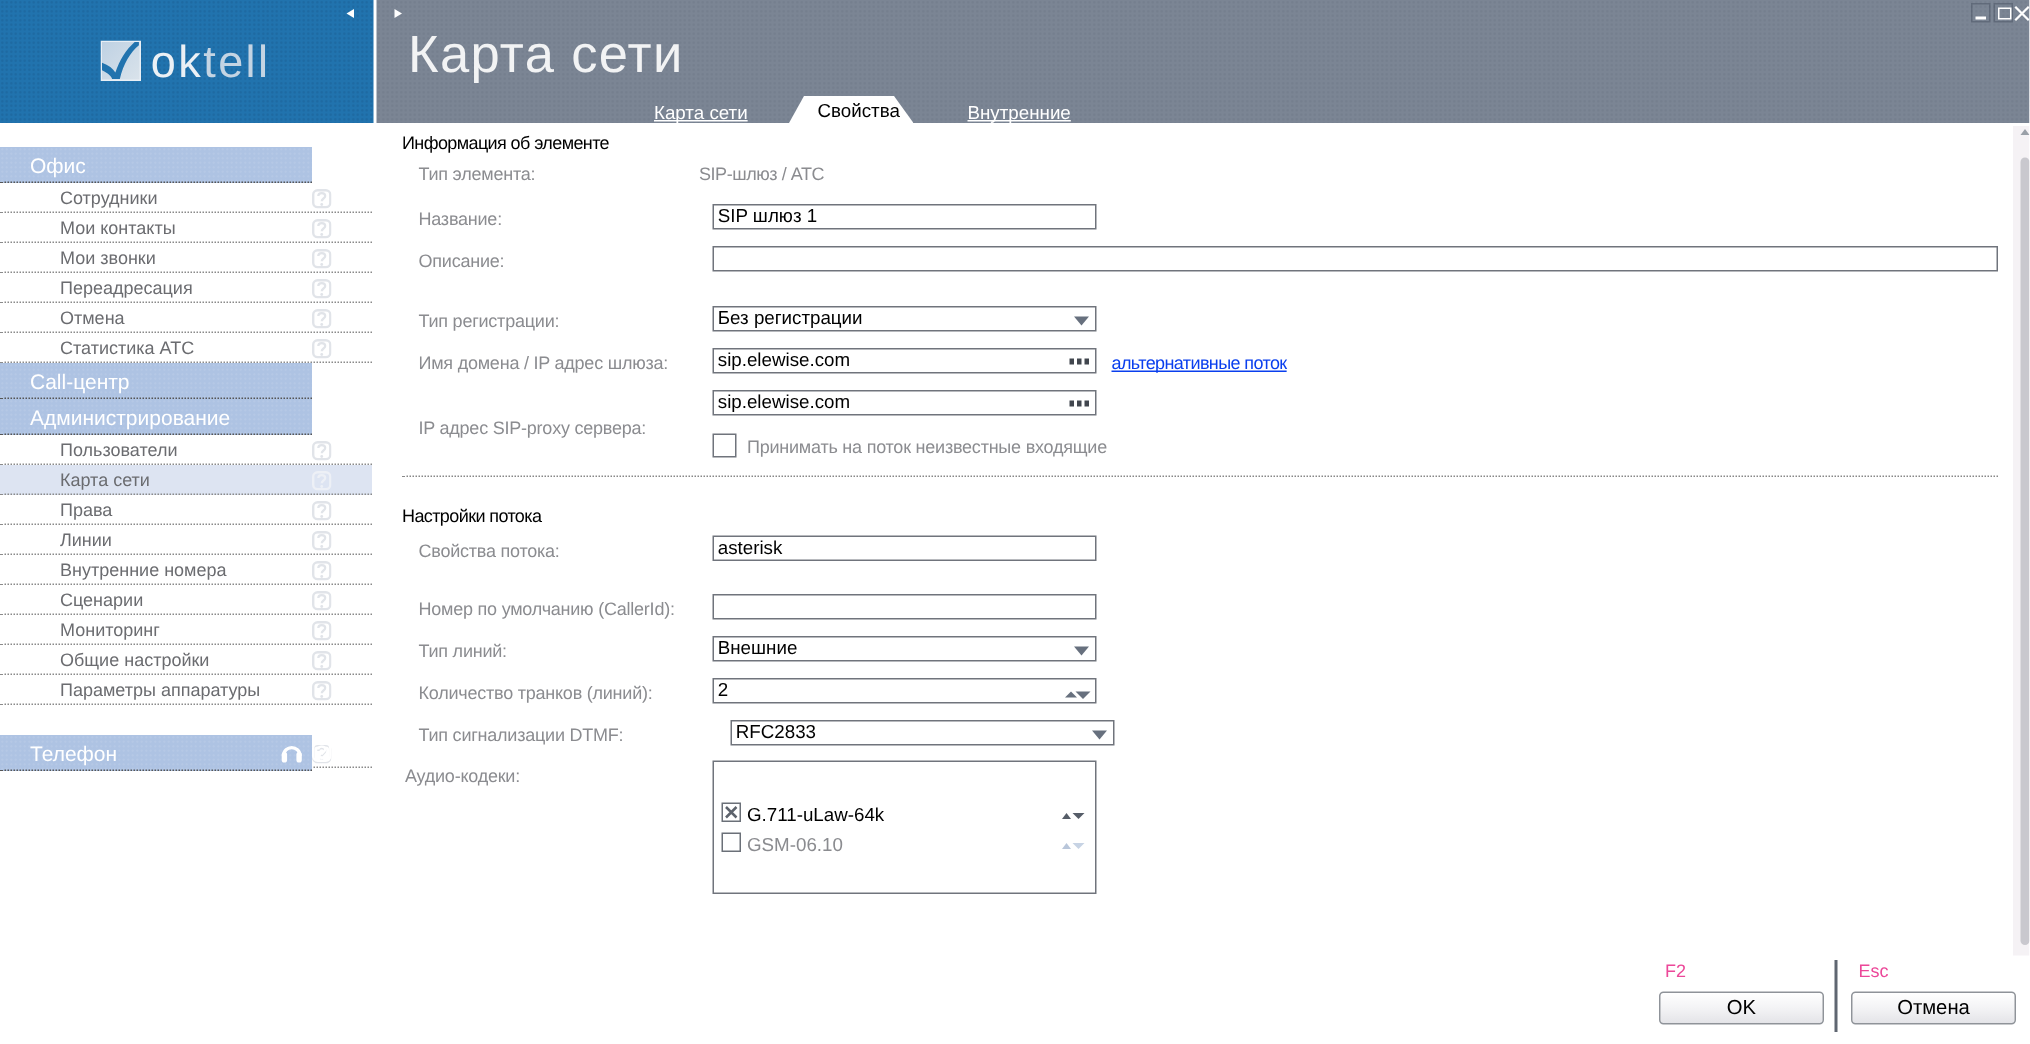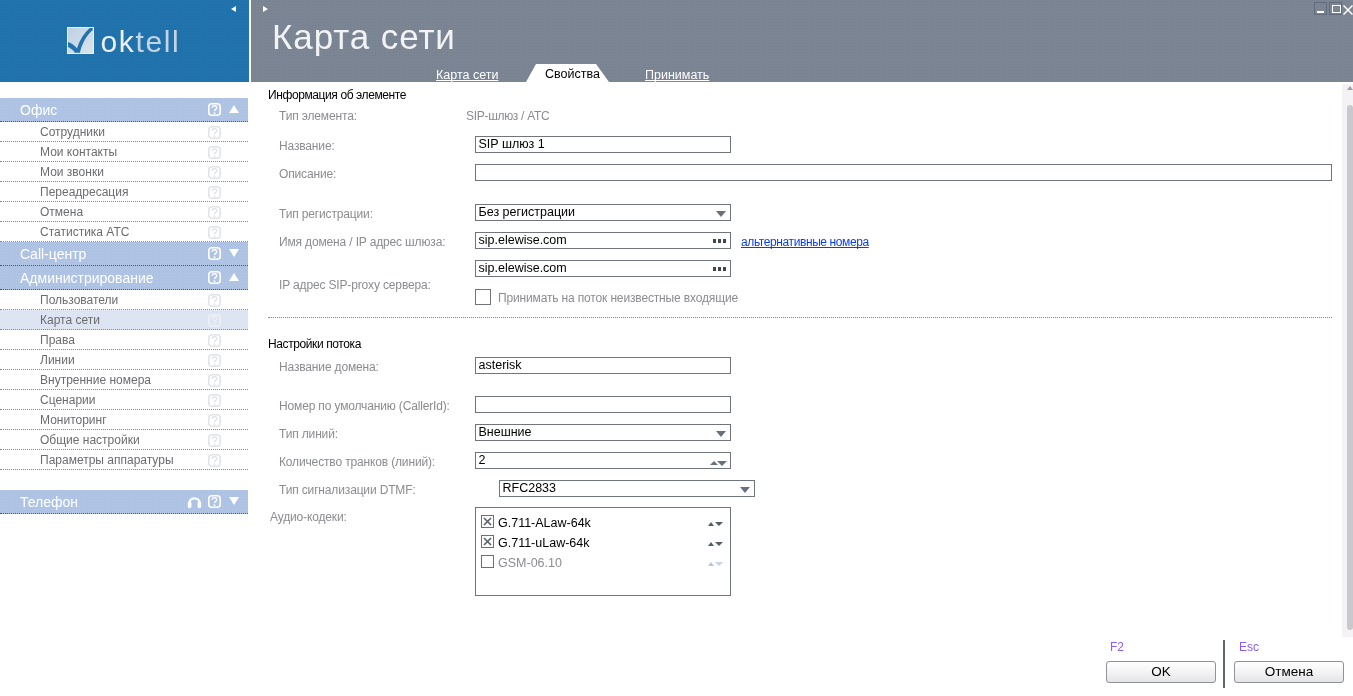--- a/index.html
+++ b/index.html
@@ -12,21 +12,21 @@
 #title{left:21px;top:17px;font-size:35px;letter-spacing:0.9px;color:#f2f3f4;}
 .winbtn{top:2px;width:13px;height:13px;box-sizing:border-box;border:1px solid rgba(62,72,88,.42);}
 
 .tri{width:0;height:0;}
 
 .tab-link{top:68px;font-size:12.5px;color:#ffffff;text-decoration:underline;text-decoration-skip-ink:none;}
 #tab-active{left:275px;top:64px;width:83px;height:18px;background:#ffffff;
  clip-path:polygon(10px 0,70px 0,83px 18px,0 18px);}
 #tab-active span{position:absolute;left:19px;top:3px;font-size:12.5px;color:#000;}
 
-.mh{left:0;width:248px;height:23px;background:#aec3e3;border-bottom:1px dotted #555;
+.mh{left:0;width:208px;height:23px;background:#aec3e3;border-bottom:1px dotted #555;
  background-image:radial-gradient(rgba(255,255,255,.09) .6px,transparent .85px);background-size:3px 3px;
  color:#fff;font-size:14px;}
 .mh .t{position:absolute;left:20px;top:3.5px;}
 .mi{left:0;width:248px;height:19px;border-bottom:1px dotted #8a8a8a;color:#6b6c70;font-size:12px;text-decoration:underline;}
 .mi .t{position:absolute;left:40px;top:3px;}
 .mi.sel{background:#dde4f2;}
 .arr-up{position:absolute;left:229px;top:7px;border-left:5px solid transparent;border-right:5px solid transparent;border-bottom:8px solid #fff;}
 .arr-dn{position:absolute;left:229px;top:7px;border-left:5px solid transparent;border-right:5px solid transparent;border-top:8px solid #fff;}
 
 .sect{font-size:12px;color:#000;letter-spacing:-0.4px;}
@@ -41,21 +41,21 @@
 .xmark{position:absolute;left:5px;width:13px;height:13px;box-sizing:border-box;border:1px solid #6b7078;}
 .spin-up{position:absolute;right:12px;top:8px;border-left:4px solid transparent;border-right:4px solid transparent;border-bottom:4.5px solid #67707e;}
 .spin-dn{position:absolute;right:3px;top:8px;border-left:5px solid transparent;border-right:5px solid transparent;border-top:5.5px solid #67707e;}
 .lrow{position:absolute;left:0;width:100%;height:20px;}
 .lrow .txt{position:absolute;left:22px;top:2px;font-size:12.5px;color:#000;}
 .lu{position:absolute;right:16px;top:8px;border-left:3.5px solid transparent;border-right:3.5px solid transparent;border-bottom:4px solid #565d68;}
 .ld{position:absolute;right:7px;top:8px;border-left:4px solid transparent;border-right:4px solid transparent;border-top:4.5px solid #565d68;}
 
 .btn{box-sizing:border-box;width:110px;height:22px;border:1px solid #8f9399;border-radius:3px;
  background:linear-gradient(#ffffff,#f2f2f4 55%,#e4e4e8);text-align:center;font-size:13.5px;color:#000;line-height:20px;}
-.hint{font-size:12px;color:#8b5cf6;}
+.hint{font-size:12px;color:#ec4899;}
 </style></head>
 <body>
 
 <div class="abs" id="logo-panel">
   <svg class="abs" style="left:67px;top:27px" width="120" height="30" viewBox="0 0 120 30">
     <defs>
         <linearGradient id="lg" x1="0" y1="0" x2="1" y2="1">
       <stop offset="0" stop-color="#bed1e3"></stop>
           <stop offset="1" stop-color="#dae3eb"></stop>
         </linearGradient>
@@ -81,21 +81,21 @@
   <div class="abs winbtn" style="left:1091px;border:none;top:2px">
     <svg width="12" height="12" viewBox="0 0 12 12">
         <path d="M1.5 1.5 L10.5 10.5 M10.5 1.5 L1.5 10.5" stroke="#fff" stroke-width="1.5"></path>
       </svg>
   </div>
 
   <div class="abs tab-link" style="left:185px">Карта сети</div>
   <div class="abs" id="tab-active">
       <span>Свойства</span>
     </div>
-  <div class="abs tab-link" style="left:394px">Принимать</div>
+  <div class="abs tab-link" style="left:394px">Внутренние</div>
 </div>
 
 <div class="abs mh" style="top:98px">
     <span class="t">Офис</span>
     <svg class="abs" style="left:208px;top:4.5px" width="13" height="13" viewBox="0 0 13 13">
       <rect x="0.8" y="0.8" width="11.4" height="11.4" rx="3" fill="none" stroke="#ffffff" stroke-width="1.6"></rect>
       <path d="M4.2 4.7 C4.2 2 8.8 2 8.8 4.7 C8.8 6.4 6.5 6.3 6.5 8.1" fill="none" stroke="#ffffff" stroke-width="1.5"></path>
       <circle cx="6.5" cy="10.3" r="0.95" fill="#ffffff"></circle>
     </svg>
     <i class="arr-up"></i>
@@ -273,62 +273,53 @@
 
 <div class="abs lbl" style="left:279px;top:207px">Тип регистрации:</div>
 <div class="abs inp w1" style="left:475px;top:204px">Без регистрации<i class="ddarr"></i></div>
 
 <div class="abs lbl" style="left:279px;top:235px">Имя домена / IP адрес шлюза:</div>
 <div class="abs inp w1" style="left:475px;top:232px">sip.elewise.com<span class="dots">
       <i style="left:0"></i>
       <i style="left:5px"></i>
       <i style="left:10px"></i>
     </span></div>
-<div class="abs link" style="left:741px;top:235px">альтернативные номера</div>
+<div class="abs link" style="left:741px;top:235px">альтернативные поток</div>
 
 <div class="abs lbl" style="left:279px;top:278px">IP адрес SIP-proxy сервера:</div>
 <div class="abs inp w1" style="left:475px;top:260px">sip.elewise.com<span class="dots">
       <i style="left:0"></i>
       <i style="left:5px"></i>
       <i style="left:10px"></i>
     </span></div>
 
 <div class="abs cb" style="left:475px;top:289px;width:16px;height:16px"></div>
 <div class="abs lbl" style="left:498px;top:291px">Принимать на поток неизвестные входящие</div>
 
 <div class="abs" style="left:268px;top:317px;width:1064px;border-top:1px dotted #888"></div>
 
 <div class="abs sect" style="left:268px;top:337px">Настройки потока</div>
 
-<div class="abs lbl" style="left:279px;top:360px">Название домена:</div>
+<div class="abs lbl" style="left:279px;top:360px">Свойства потока:</div>
 <div class="abs inp w1" style="left:475px;top:357px">asterisk</div>
 
 <div class="abs lbl" style="left:279px;top:399px">Номер по умолчанию (CallerId):</div>
 <div class="abs inp w1" style="left:475px;top:396px"></div>
 
 <div class="abs lbl" style="left:279px;top:427px">Тип линий:</div>
 <div class="abs inp w1" style="left:475px;top:424px">Внешние<i class="ddarr"></i></div>
 
 <div class="abs lbl" style="left:279px;top:455px">Количество транков (линий):</div>
 <div class="abs inp w1" style="left:475px;top:452px">2<i class="spin-up"></i><i class="spin-dn"></i></div>
 
 <div class="abs lbl" style="left:279px;top:483px">Тип сигнализации DTMF:</div>
-<div class="abs inp w1" style="left:499px;top:480px">RFC2833<i class="ddarr"></i></div>
+<div class="abs inp w1" style="left:487px;top:480px">RFC2833<i class="ddarr"></i></div>
 
 <div class="abs lbl" style="left:270px;top:510px">Аудио-кодеки:</div>
 <div class="abs" style="left:475px;top:507px;width:256px;height:89px;box-sizing:border-box;border:1px solid #70747c;background:#fff">
-  <div class="lrow" style="top:6px">
-      <span class="xmark" style="top:1px"></span>
-    <svg class="abs" style="left:7px;top:3px" width="9" height="9" viewBox="0 0 9 9">
-        <path d="M1 1 L8 8 M8 1 L1 8" stroke="#5d636c" stroke-width="1.7"></path>
-      </svg>
-    <span class="txt">G.711-ALaw-64k</span>
-      <i class="lu"></i>
-      <i class="ld"></i>
-    </div>
   <div class="lrow" style="top:26px">
       <span class="xmark" style="top:1px"></span>
     <svg class="abs" style="left:7px;top:3px" width="9" height="9" viewBox="0 0 9 9">
         <path d="M1 1 L8 8 M8 1 L1 8" stroke="#5d636c" stroke-width="1.7"></path>
       </svg>
     <span class="txt">G.711-uLaw-64k</span>
       <i class="lu"></i>
       <i class="ld"></i>
     </div>
   <div class="lrow" style="top:46px">

